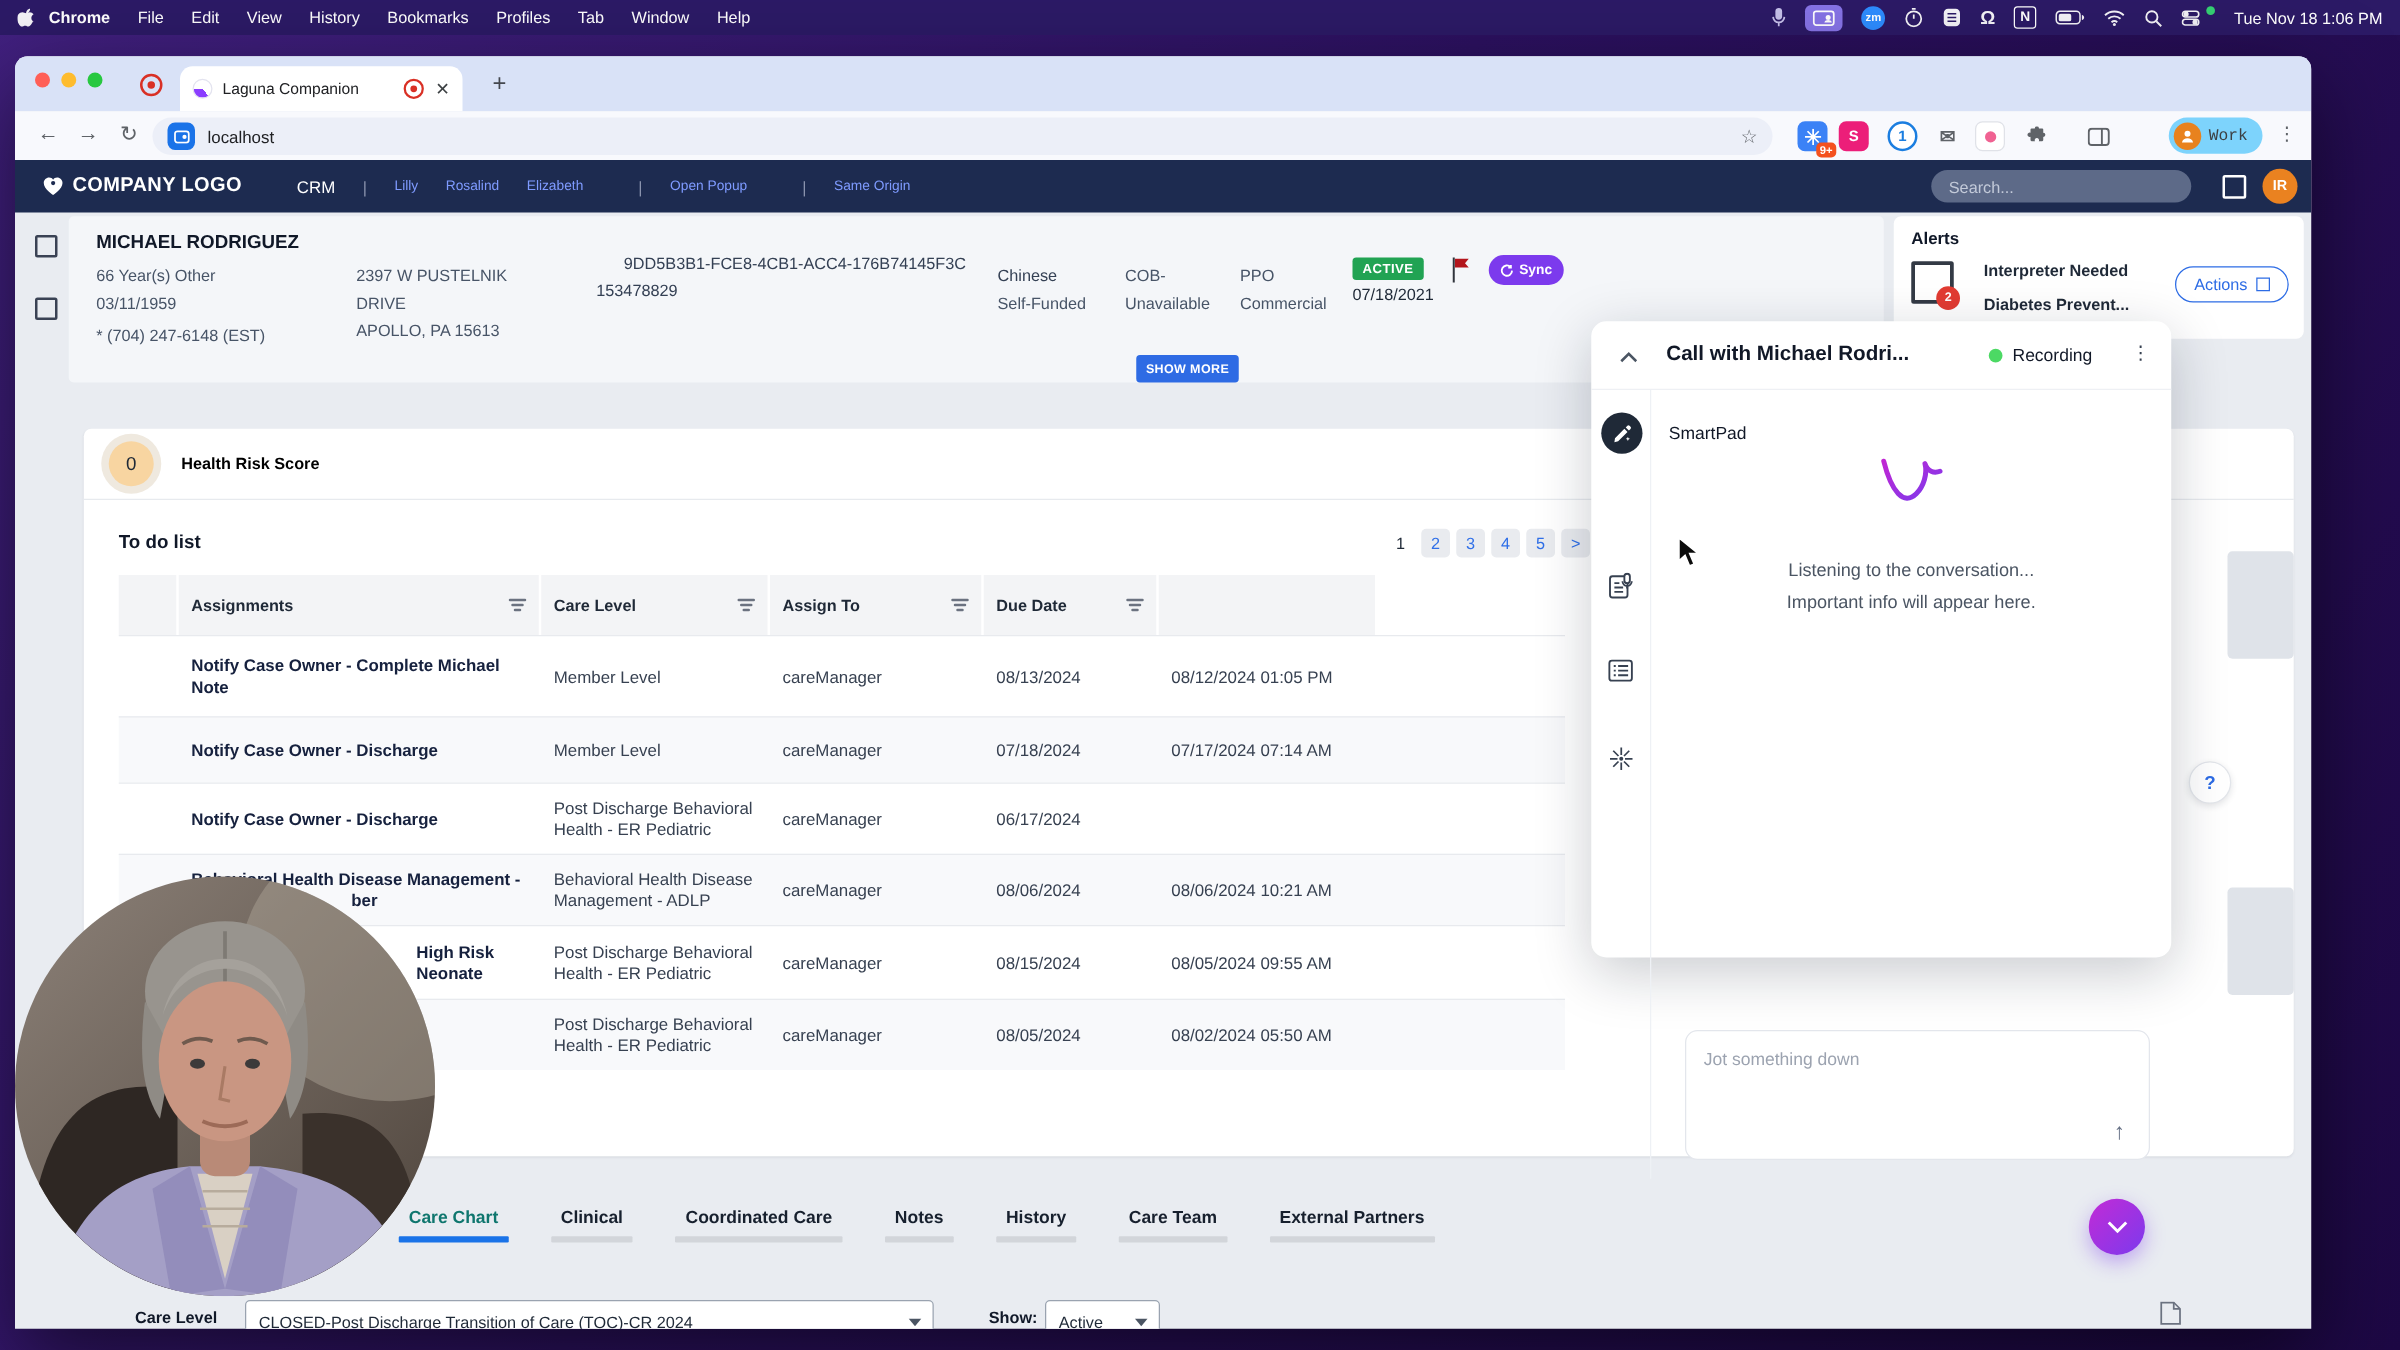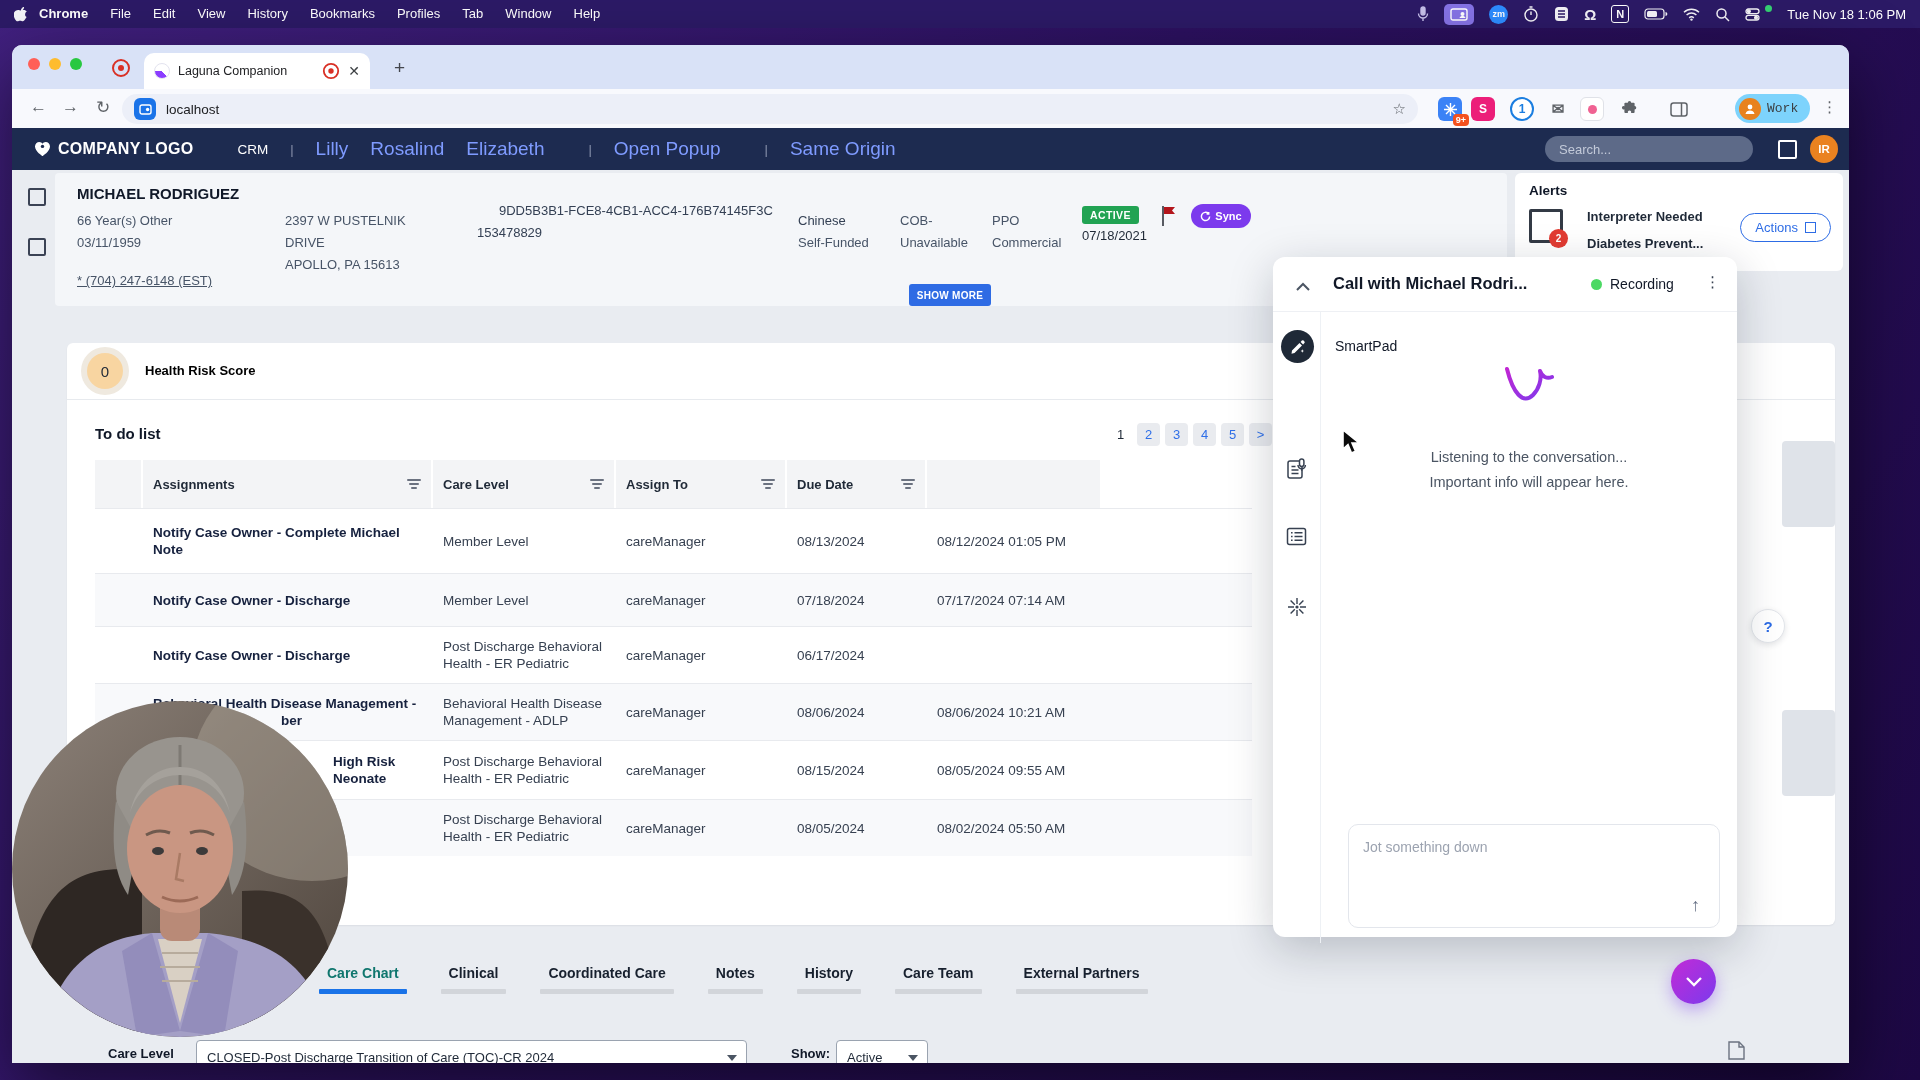--- a/index.html
+++ b/index.html
@@ -50,21 +50,21 @@
   .work-chip{position:absolute;left:1723px;top:49px;height:29px;border-radius:15px;background:#7dd3fc;
     display:flex;align-items:center;gap:6px;padding:0 12px 0 4px;box-sizing:border-box;font-family:Liberation Mono, monospace;}
   .work-av{width:22px;height:22px;border-radius:50%;background:#e8821e;display:flex;align-items:center;justify-content:center;}
   .work-txt{font-size:13px;color:#3c4043;}
   .kebab{position:absolute;left:1810px;top:53px;color:#5f6368;font-size:15px;letter-spacing:0;}
   
   .crmbar{position:absolute;left:0;top:83px;width:100%;height:42px;background:#1d2b50;display:flex;align-items:center;color:#fff;}
   .crm-logo{display:flex;align-items:center;gap:7px;margin-left:22px;font-weight:700;font-size:16px;letter-spacing:.3px;}
   .crm-nav{font-size:13.5px;margin-left:44px;}
   .crm-sep{color:#8a93ad;margin:0 22px;font-size:13px;}
-  .crm-link{color:#7f9bff;font-size:19px;margin-right:22px;cursor:pointer;text-align:center;}
+  .crm-link{color:#7f9bff;font-size:11px;margin-right:22px;cursor:pointer;text-align:center;}
   .crm-search{position:absolute;left:1533px;top:8px;width:208px;height:26px;border-radius:13px;background:#5d6a88;
     border:none;color:#d7dce8;font-size:13px;padding:0 14px;box-sizing:border-box;font-family:"Liberation Sans",sans-serif;}
   .crm-search::placeholder{color:#c3cad9;}
   .crm-sq{position:absolute;left:1766px;top:12px;width:15px;height:15px;border:2px solid #fff;border-radius:2px;}
   .crm-av{position:absolute;left:1798px;top:7px;width:28px;height:28px;border-radius:50%;background:#ea8220;
     display:flex;align-items:center;justify-content:center;font-size:11.5px;font-weight:700;}
   
   .rail-sq{position:absolute;left:16px;width:14px;height:14px;border:2px solid #3a4254;border-radius:2px;}
   .banner{position:absolute;left:43px;top:128px;width:1452px;height:133px;background:#f4f6f9;border-radius:4px;}
   .p-name{position:absolute;left:22px;top:12px;font-size:15px;font-weight:700;color:#101828;}
@@ -129,21 +129,21 @@
   .btab.active .bar{background:#1a73e8;}
   
   .cl-label{position:absolute;left:96px;top:1001px;font-size:13px;font-weight:700;color:#101828;}
   .cl-select{position:absolute;left:184px;top:995px;width:551px;height:34px;border:1px solid #9aa3b0;border-radius:4px;background:#fff;
     display:flex;align-items:center;padding:0 26px 0 10px;font-size:13px;color:#1f2937;box-sizing:border-box;white-space:nowrap;overflow:hidden;}
   .caret{position:absolute;right:9px;top:14px;width:0;height:0;border-left:5px solid transparent;border-right:5px solid transparent;border-top:6px solid #4b5563;}
   .show-label{position:absolute;left:779px;top:1001px;font-size:13px;font-weight:700;color:#101828;}
   .show-select{position:absolute;left:824px;top:995px;width:92px;height:34px;border:1px solid #9aa3b0;border-radius:4px;background:#fff;
     display:flex;align-items:center;padding:0 22px 0 10px;font-size:13px;color:#1f2937;box-sizing:border-box;}
   
-  .panel{position:absolute;left:1261px;top:212px;width:464px;height:680px;background:#fff;border-radius:12px;
+  .panel{position:absolute;left:1261px;top:212px;width:464px;height:509px;background:#fff;border-radius:12px;
     box-shadow:0 12px 45px rgba(15,23,42,.22);z-index:10;}
   .panel-head{position:absolute;left:0;top:0;width:100%;height:55px;border-bottom:1px solid #eef0f4;box-sizing:border-box;}
   .p-title{position:absolute;left:60px;top:17px;font-size:16.5px;font-weight:700;color:#111827;}
   .rec-dot{position:absolute;left:318px;top:22px;width:11px;height:11px;border-radius:50%;background:#4cd964;}
   .rec-txt{position:absolute;left:337px;top:19px;font-size:14px;font-weight:500;color:#111827;}
   .p-kebab{position:absolute;left:432px;top:16px;color:#374151;font-size:15px;}
   .rail{position:absolute;left:0;top:55px;width:48px;height:631px;border-right:1px solid #eef1f5;box-sizing:border-box;}
   .sp-circle{position:absolute;left:8px;top:18px;width:33px;height:33px;border-radius:50%;background:#1f2937;
     display:flex;align-items:center;justify-content:center;}
   .rail-ic{position:absolute;left:13px;color:#374151;}
@@ -336,21 +336,21 @@
       <span class="crm-av">IR</span>
     </div>
 
     <span class="rail-sq" style="top:143px;"></span>
     <span class="rail-sq" style="top:193px;"></span>
 
     <div class="banner">
       <span class="p-name">MICHAEL RODRIGUEZ</span>
       <span class="p-line" style="left:22px;top:40px;">66 Year(s) Other</span>
       <span class="p-line" style="left:22px;top:62px;">03/11/1959</span>
-      <span class="p-line" style="left:22px;top:100px;text-decoration:underline;">* (704) 247-6148 (EST)</span>
+      <span class="p-line" style="left:22px;top:88px;">* (704) 247-6148 (EST)</span>
       <span class="p-line" style="left:230px;top:40px;">2397 W PUSTELNIK</span>
       <span class="p-line" style="left:230px;top:62px;">DRIVE</span>
       <span class="p-line" style="left:230px;top:84px;">APOLLO, PA 15613</span>
       <span class="p-line p-dark" style="left:444px;top:30px;">9DD5B3B1-FCE8-4CB1-ACC4-176B74145F3C</span>
       <span class="p-line p-dark" style="left:422px;top:52px;">153478829</span>
       <span class="p-line p-dark" style="left:743px;top:40px;">Chinese</span>
       <span class="p-line" style="left:743px;top:62px;">Self-Funded</span>
       <span class="p-line" style="left:845px;top:40px;">COB-</span>
       <span class="p-line" style="left:845px;top:62px;">Unavailable</span>
       <span class="p-line" style="left:937px;top:40px;">PPO</span>

